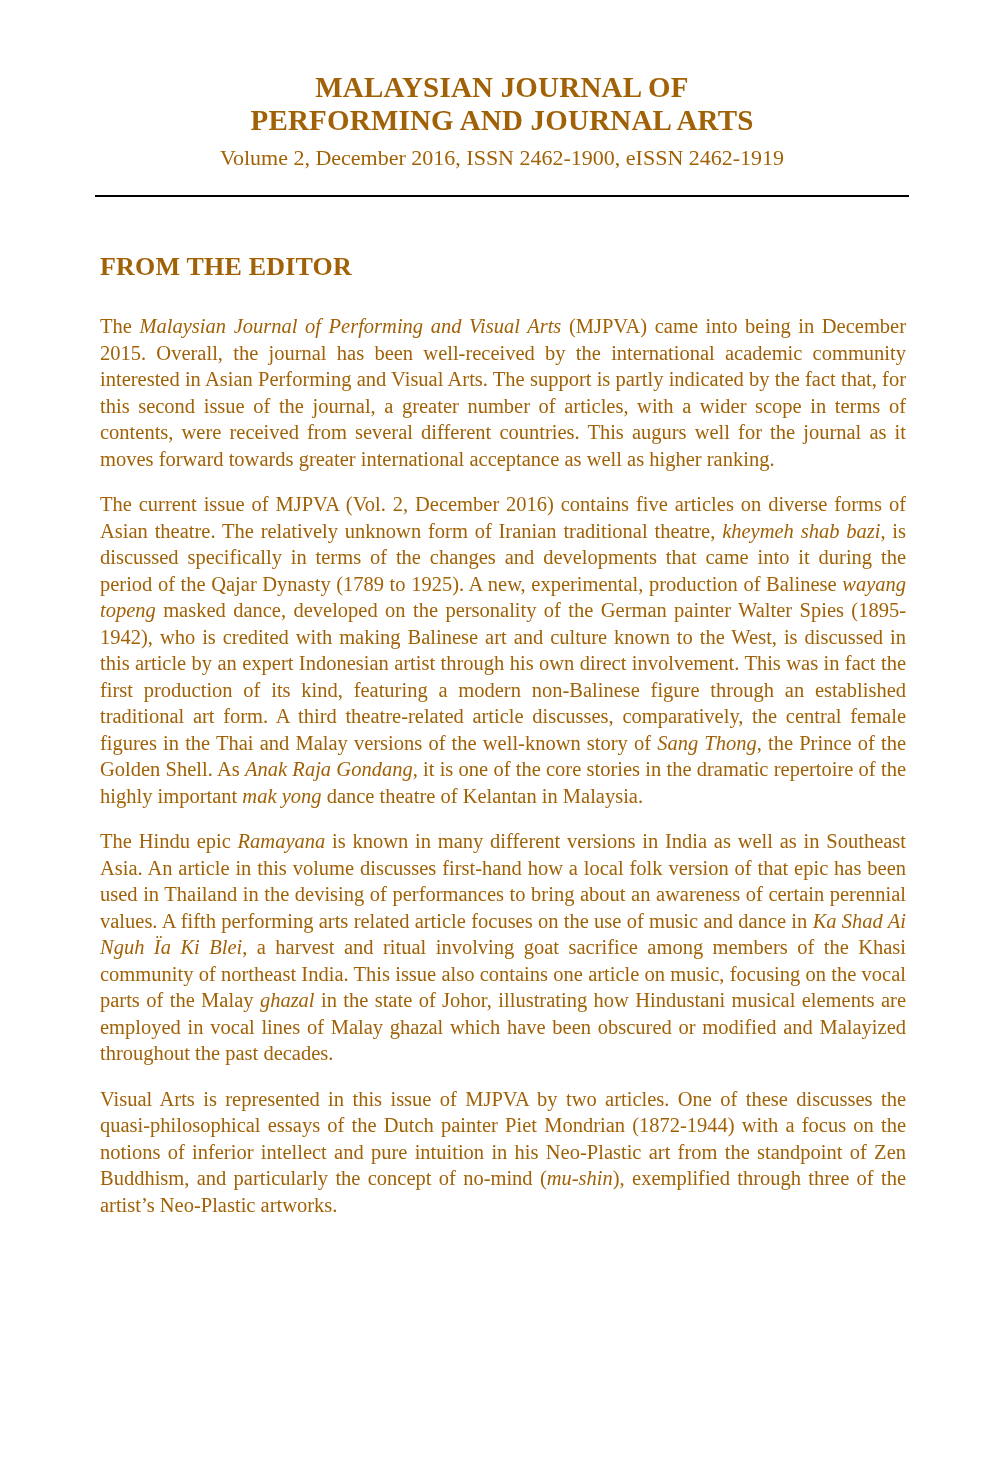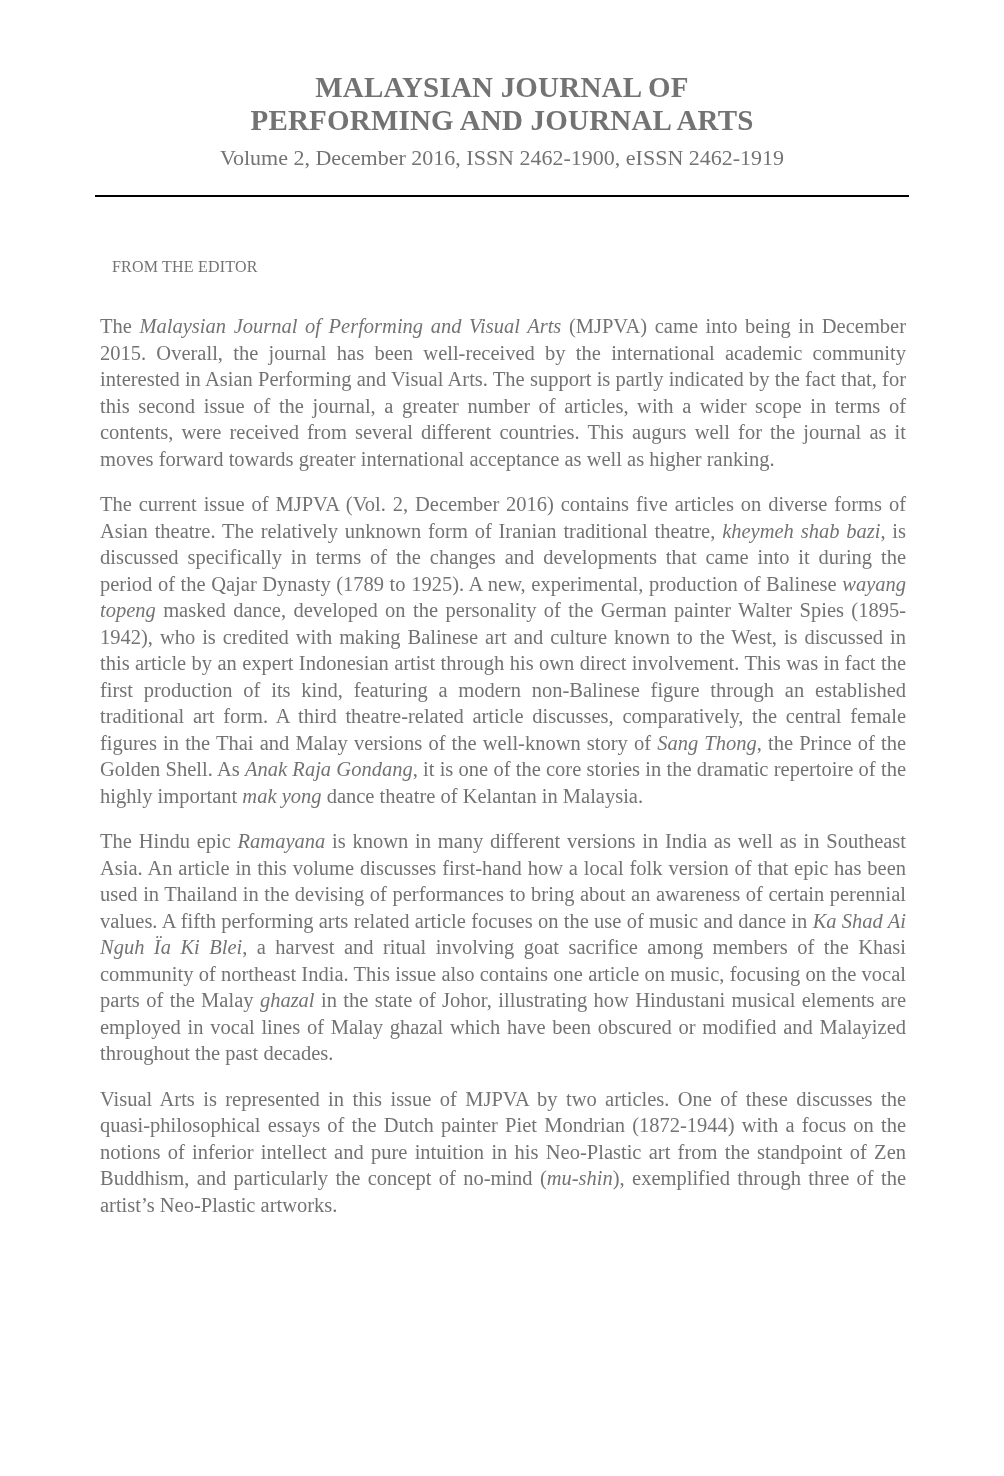--- a/index.html
+++ b/index.html
@@ -5,21 +5,21 @@
   html, body {
     margin: 0;
     padding: 0;
     background: #ffffff;
   }
   .page {
     position: relative;
     width: 1004px;
     height: 1476px;
     background: #ffffff;
-    color: #737373;
+    color: #a16207;
     font-family: "Liberation Serif", "DejaVu Serif", serif;
     overflow: hidden;
     box-sizing: border-box;
   }
   .journal-header {
     text-align: center;
     padding-top: 71px;
   }
   .journal-title-line {
     font-size: 29px;
@@ -37,24 +37,24 @@
     width: 814px;
     margin: 24px auto 0 auto;
     border: none;
     border-top: 2px solid #000000;
     height: 0;
   }
   .content {
     margin: 0 98px 0 100px;
   }
   .section-heading {
-    font-size: 16px;
-    font-weight: normal;
+    font-size: 26px;
+    font-weight: bold;
     line-height: 26px;
-    margin: 57px 0 33px 12px;
+    margin: 57px 0 33px 0;
     letter-spacing: 0.2px;
   }
   .body-paragraph {
     font-size: 20.5px;
     line-height: 26.5px;
     text-align: justify;
     text-justify: inter-word;
     margin: 0 0 19px 0;
   }
   .body-paragraph em {

